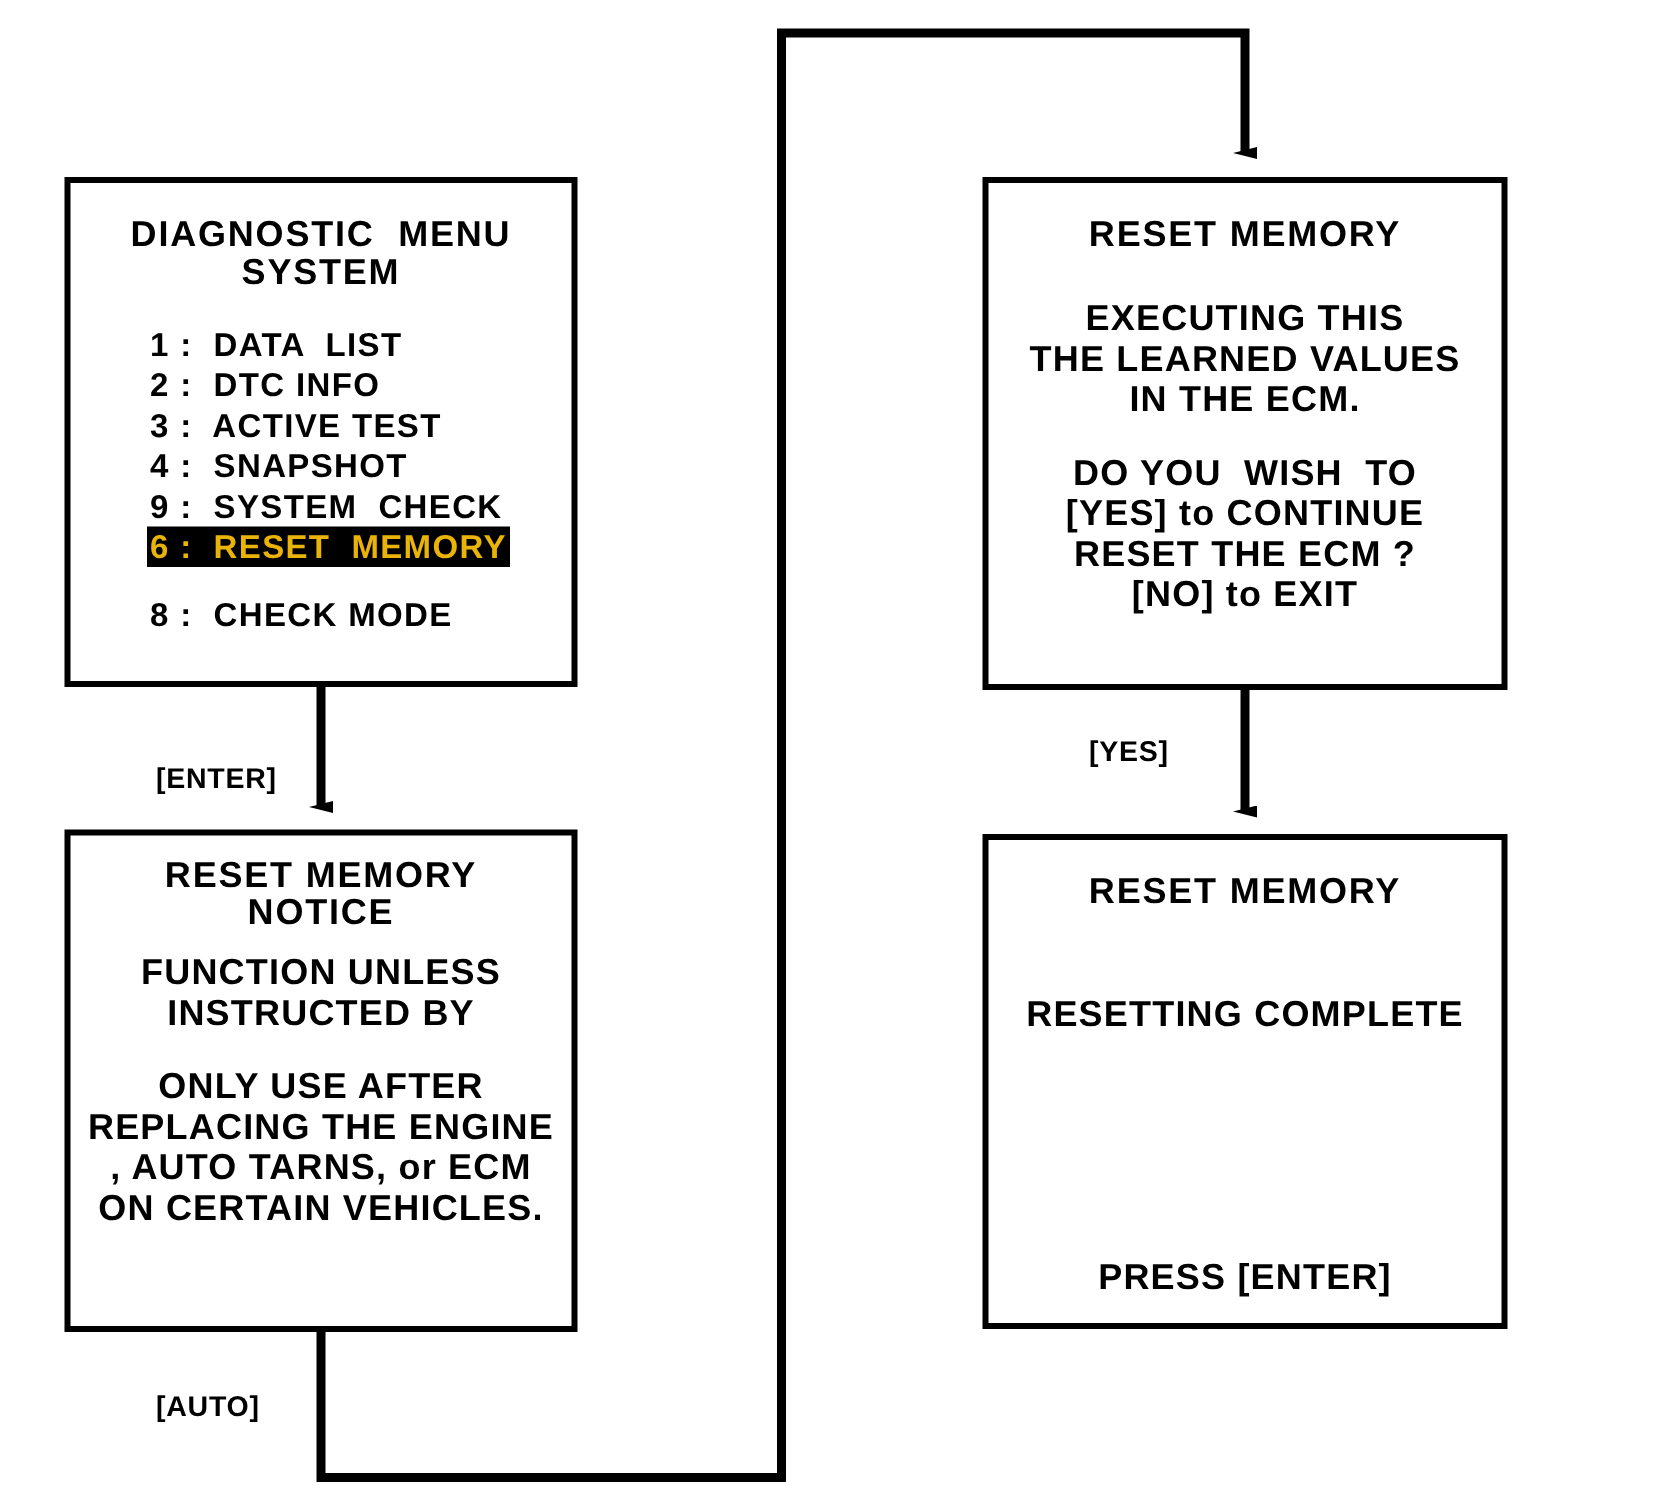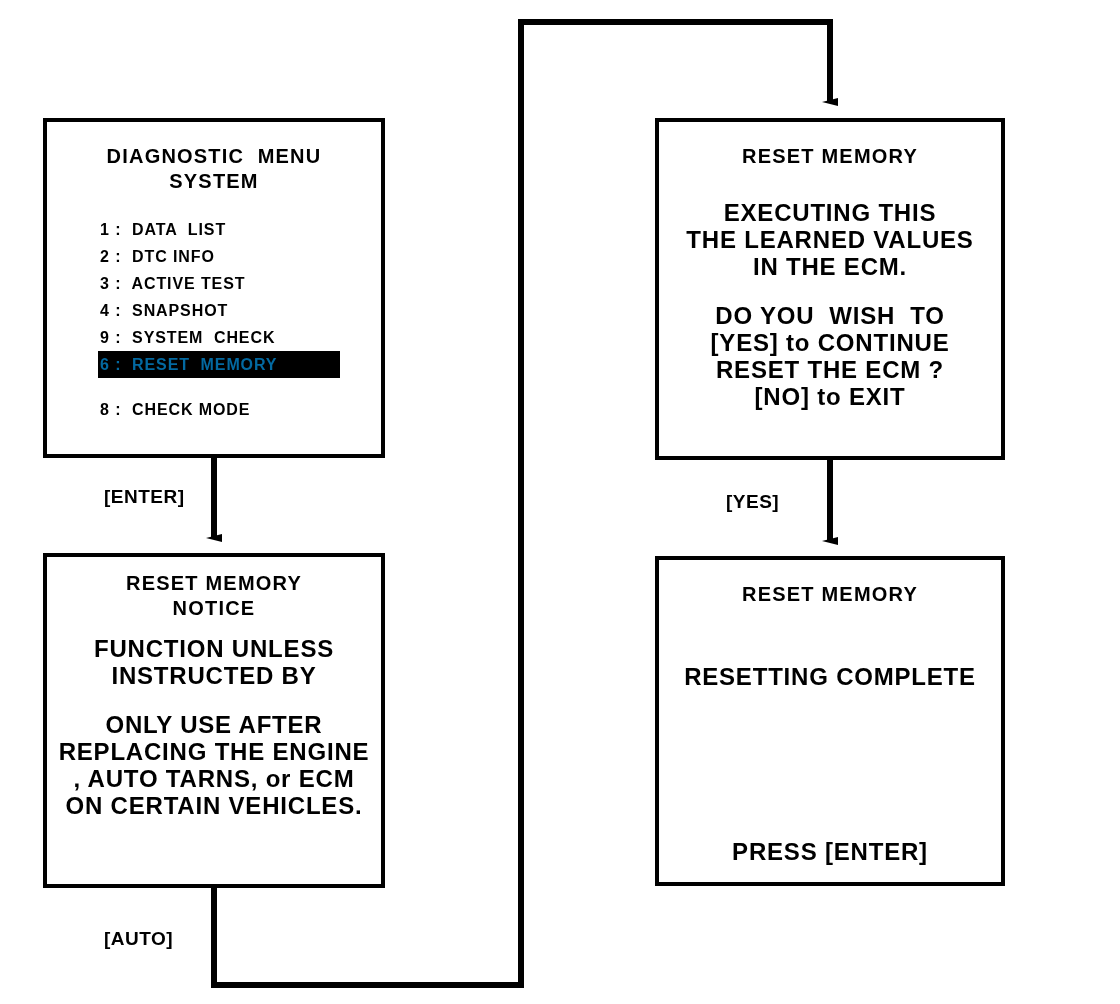--- a/index.html
+++ b/index.html
@@ -29,21 +29,21 @@
     box-sizing: border-box;
     text-align: center;
   }
   #box-diagnostic-menu { left: 43px;  top: 118px; width: 342px; height: 340px; }
   #box-reset-notice    { left: 43px;  top: 553px; width: 342px; height: 335px; }
   #box-reset-confirm   { left: 655px; top: 118px; width: 350px; height: 342px; }
   #box-reset-complete  { left: 655px; top: 556px; width: 350px; height: 330px; }
 
   .scr-title {
     font-weight: bold;
-    font-size: 20px;
+    font-size: 24px;
     letter-spacing: 1.2px;
     line-height: 25px;
     white-space: pre;
   }
   .scr-line {
     font-weight: bold;
     font-size: 24px;
     letter-spacing: 0.8px;
     line-height: 27px;
     white-space: pre;
@@ -53,42 +53,42 @@
   .gap-lg { height: 30px; }
 
   
   .menu-list {
     text-align: left;
     display: inline-block;
     margin-left: 10px;
   }
   .menu-item {
     font-weight: bold;
-    font-size: 16px;
+    font-size: 22px;
     letter-spacing: 0.9px;
     line-height: 27px;
     white-space: pre;
     padding: 0 2px;
     display: block;
     width: 238px;
   }
   .menu-item.selected {
     background: #000000;
-    color: #0369a1;
+    color: #eab308;
   }
   .menu-spacer { height: 18px; }
 
   .connector-label {
     position: absolute;
     font-weight: bold;
     font-size: 19px;
     letter-spacing: 0.5px;
     white-space: pre;
   }
-  #label-enter { left: 104px; top: 486px; }
+  #label-enter { left: 104px; top: 509px; }
   #label-auto  { left: 104px; top: 928px; }
   #label-yes   { left: 726px; top: 491px; }
 
   .pad-top-1 { padding-top: 22px; }
   .pad-top-2 { padding-top: 14px; }
 </style>
 </head>
 <body>
 
 <svg id="canvas" viewBox="0 0 1120 1004">

